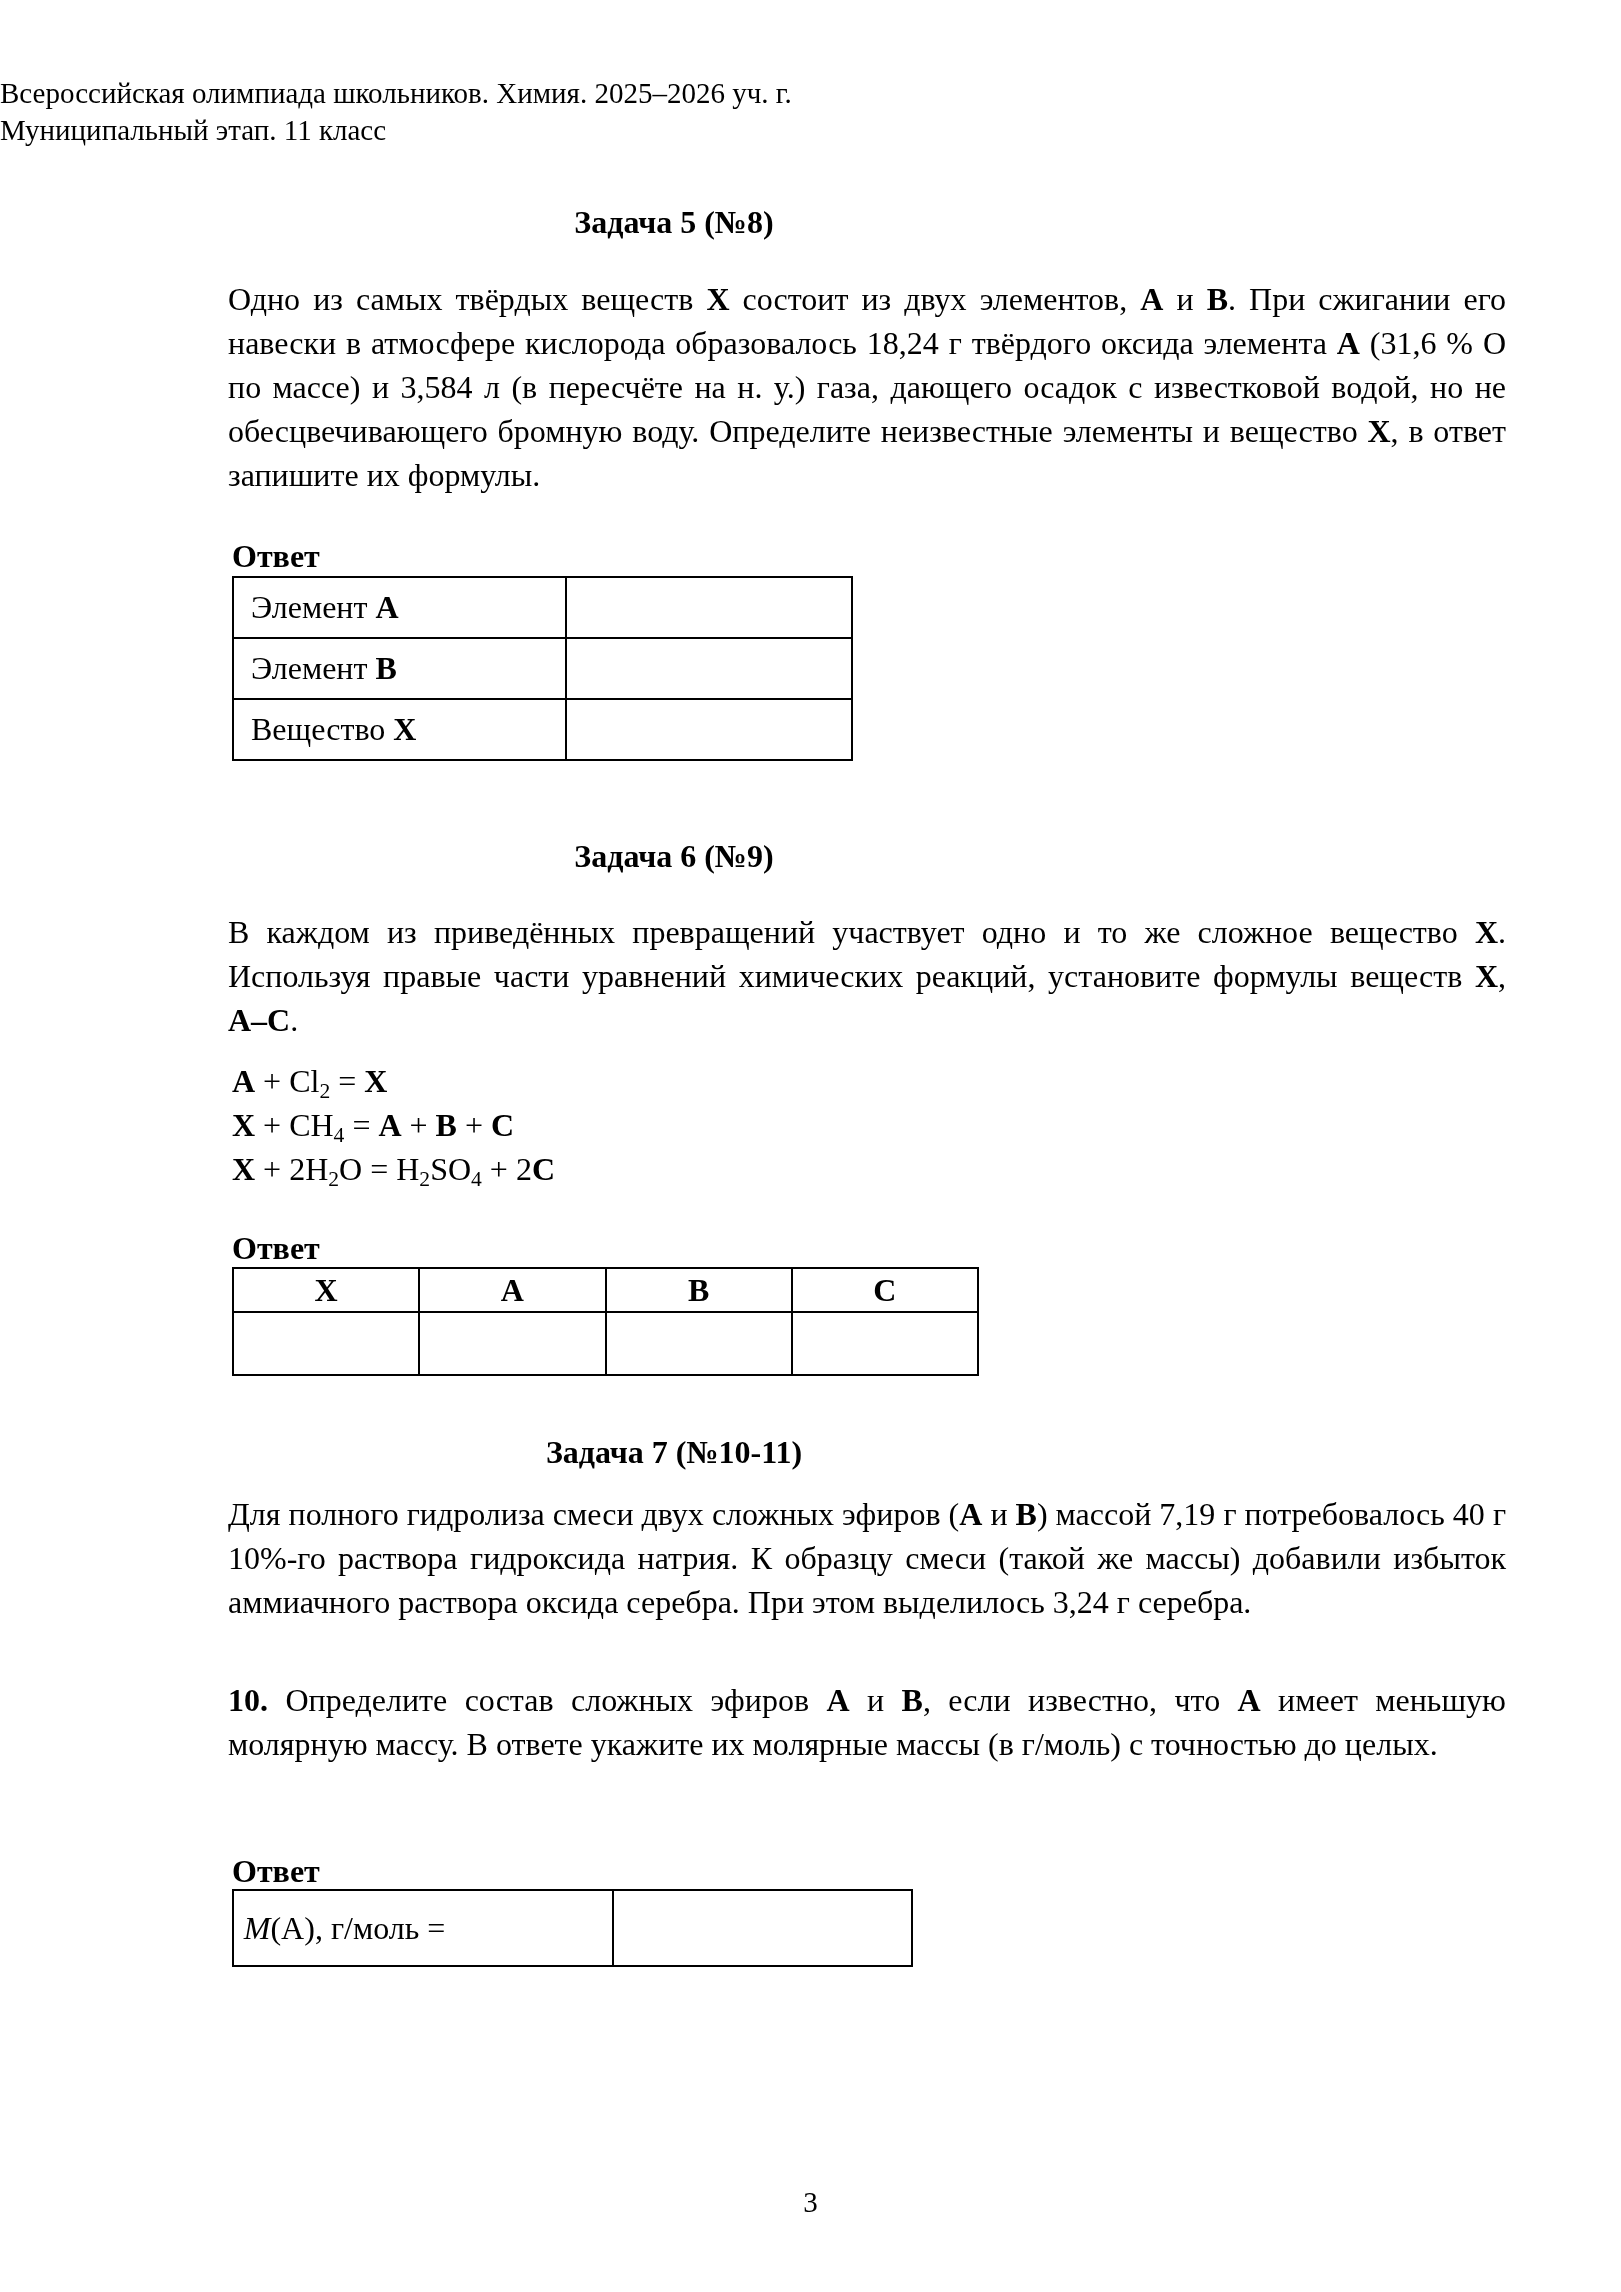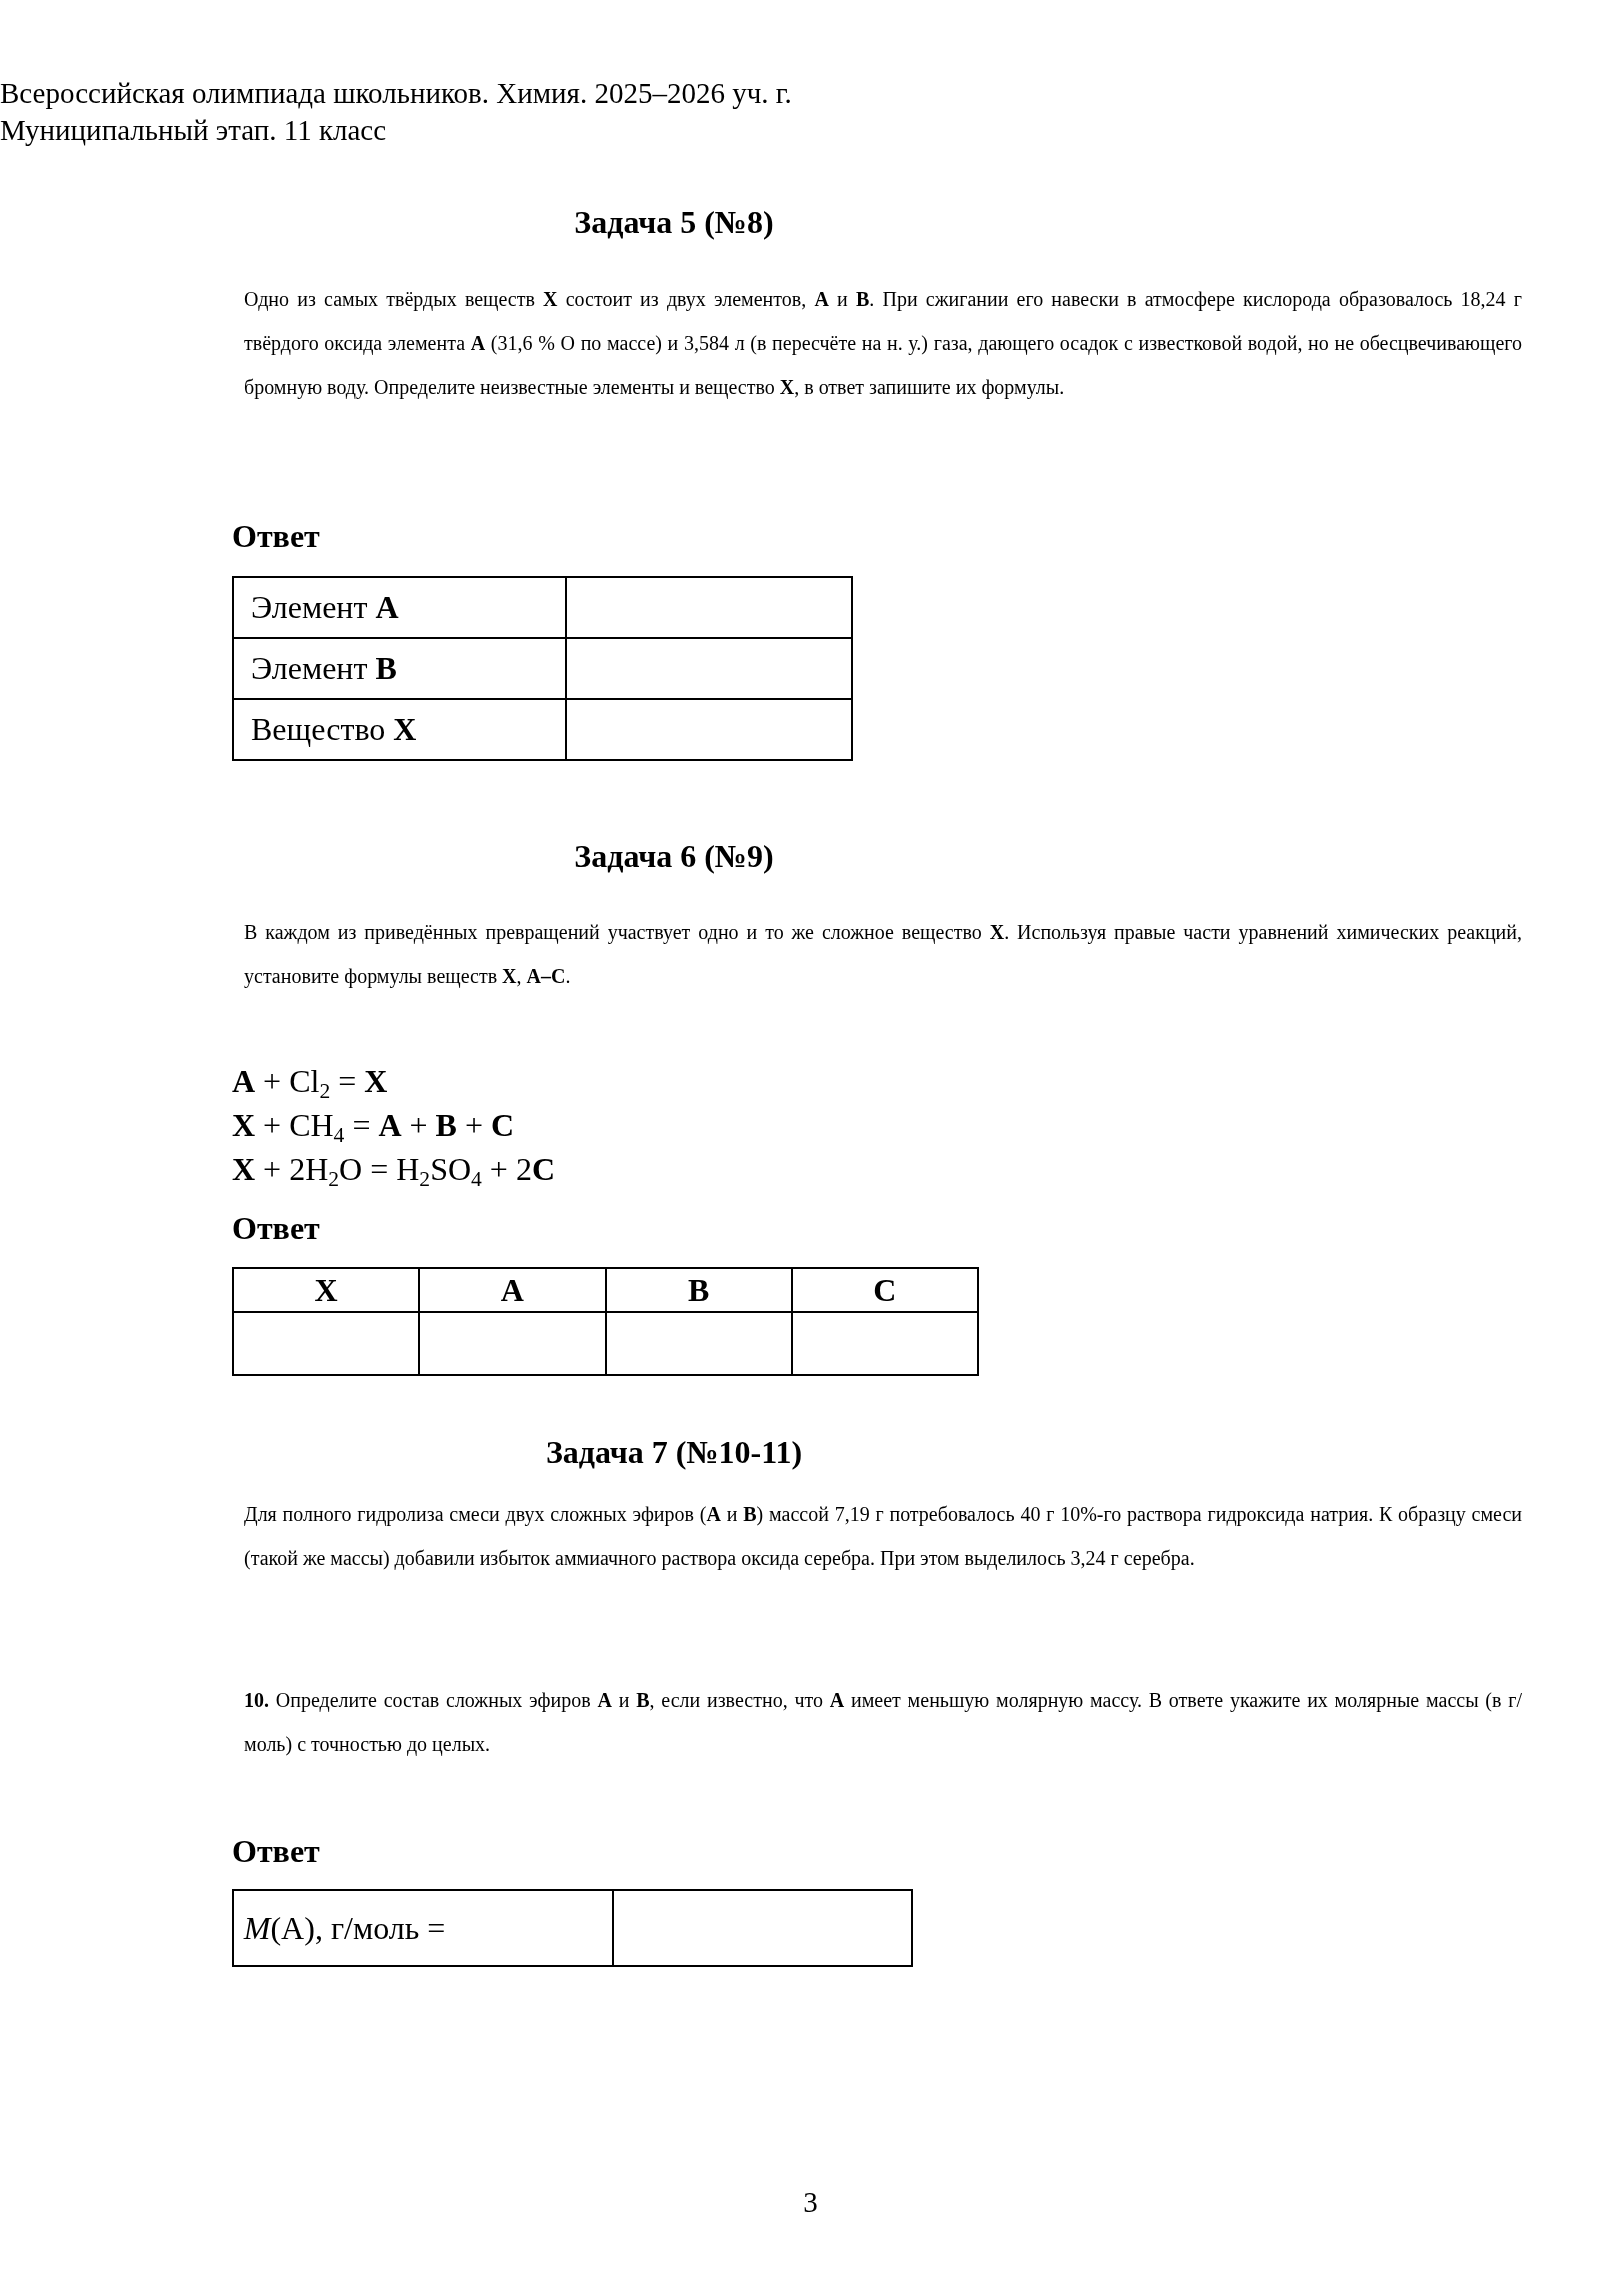--- a/index.html
+++ b/index.html
@@ -2,23 +2,23 @@
 <html><head>
 <meta charset="utf-8">
 <style>
   html, body { margin: 0; padding: 0; background: #ffffff; }
   body { width: 1621px; height: 2293px; position: relative; overflow: hidden;
          font-family: "Liberation Serif", "DejaVu Serif", serif; color: #000; }
   .hdr { position: absolute; left: 0; width: 1621px; text-align: left; font-size: 29px; line-height: 35px; }
   .hdr1 { top: 76px; }
   .hdr2 { top: 113px; }
   .title { position: absolute; left: 0; width: 1348px; text-align: center; font-weight: bold; font-size: 32px; }
-  .para { position: absolute; left: 244px; width: 1278px; font-size: 20px; line-height: 44px; text-align: justify; text-align-last: left; }
+  .para { position: absolute; left: 228px; width: 1278px; font-size: 32px; line-height: 44px; text-align: justify; text-align-last: left; }
   .para b { font-weight: bold; }
-  .ans { position: absolute; left: 232px; font-weight: bold; font-size: 32px; }
+  .ans { position: absolute; left: 232px; font-weight: bold; font-size: 32px; margin-top: 20px; }
   table { position: absolute; border-collapse: collapse; font-size: 32px; }
   td, th { border: 2.9px solid #000; padding: 0; }
   .t1 { left: 232px; top: 576px; width: 621px; }
   .t1 td { height: 59px; }
   .t1 td.lbl { width: 314px; padding-left: 17px; }
   .t2 { left: 232px; top: 1267px; width: 747px; }
   .t2 th { height: 42px; font-weight: bold; text-align: center; width: 25%; }
   .t2 td { height: 61px; }
   .t3 { left: 232px; top: 1889px; width: 681px; }
   .t3 td { height: 74px; }

